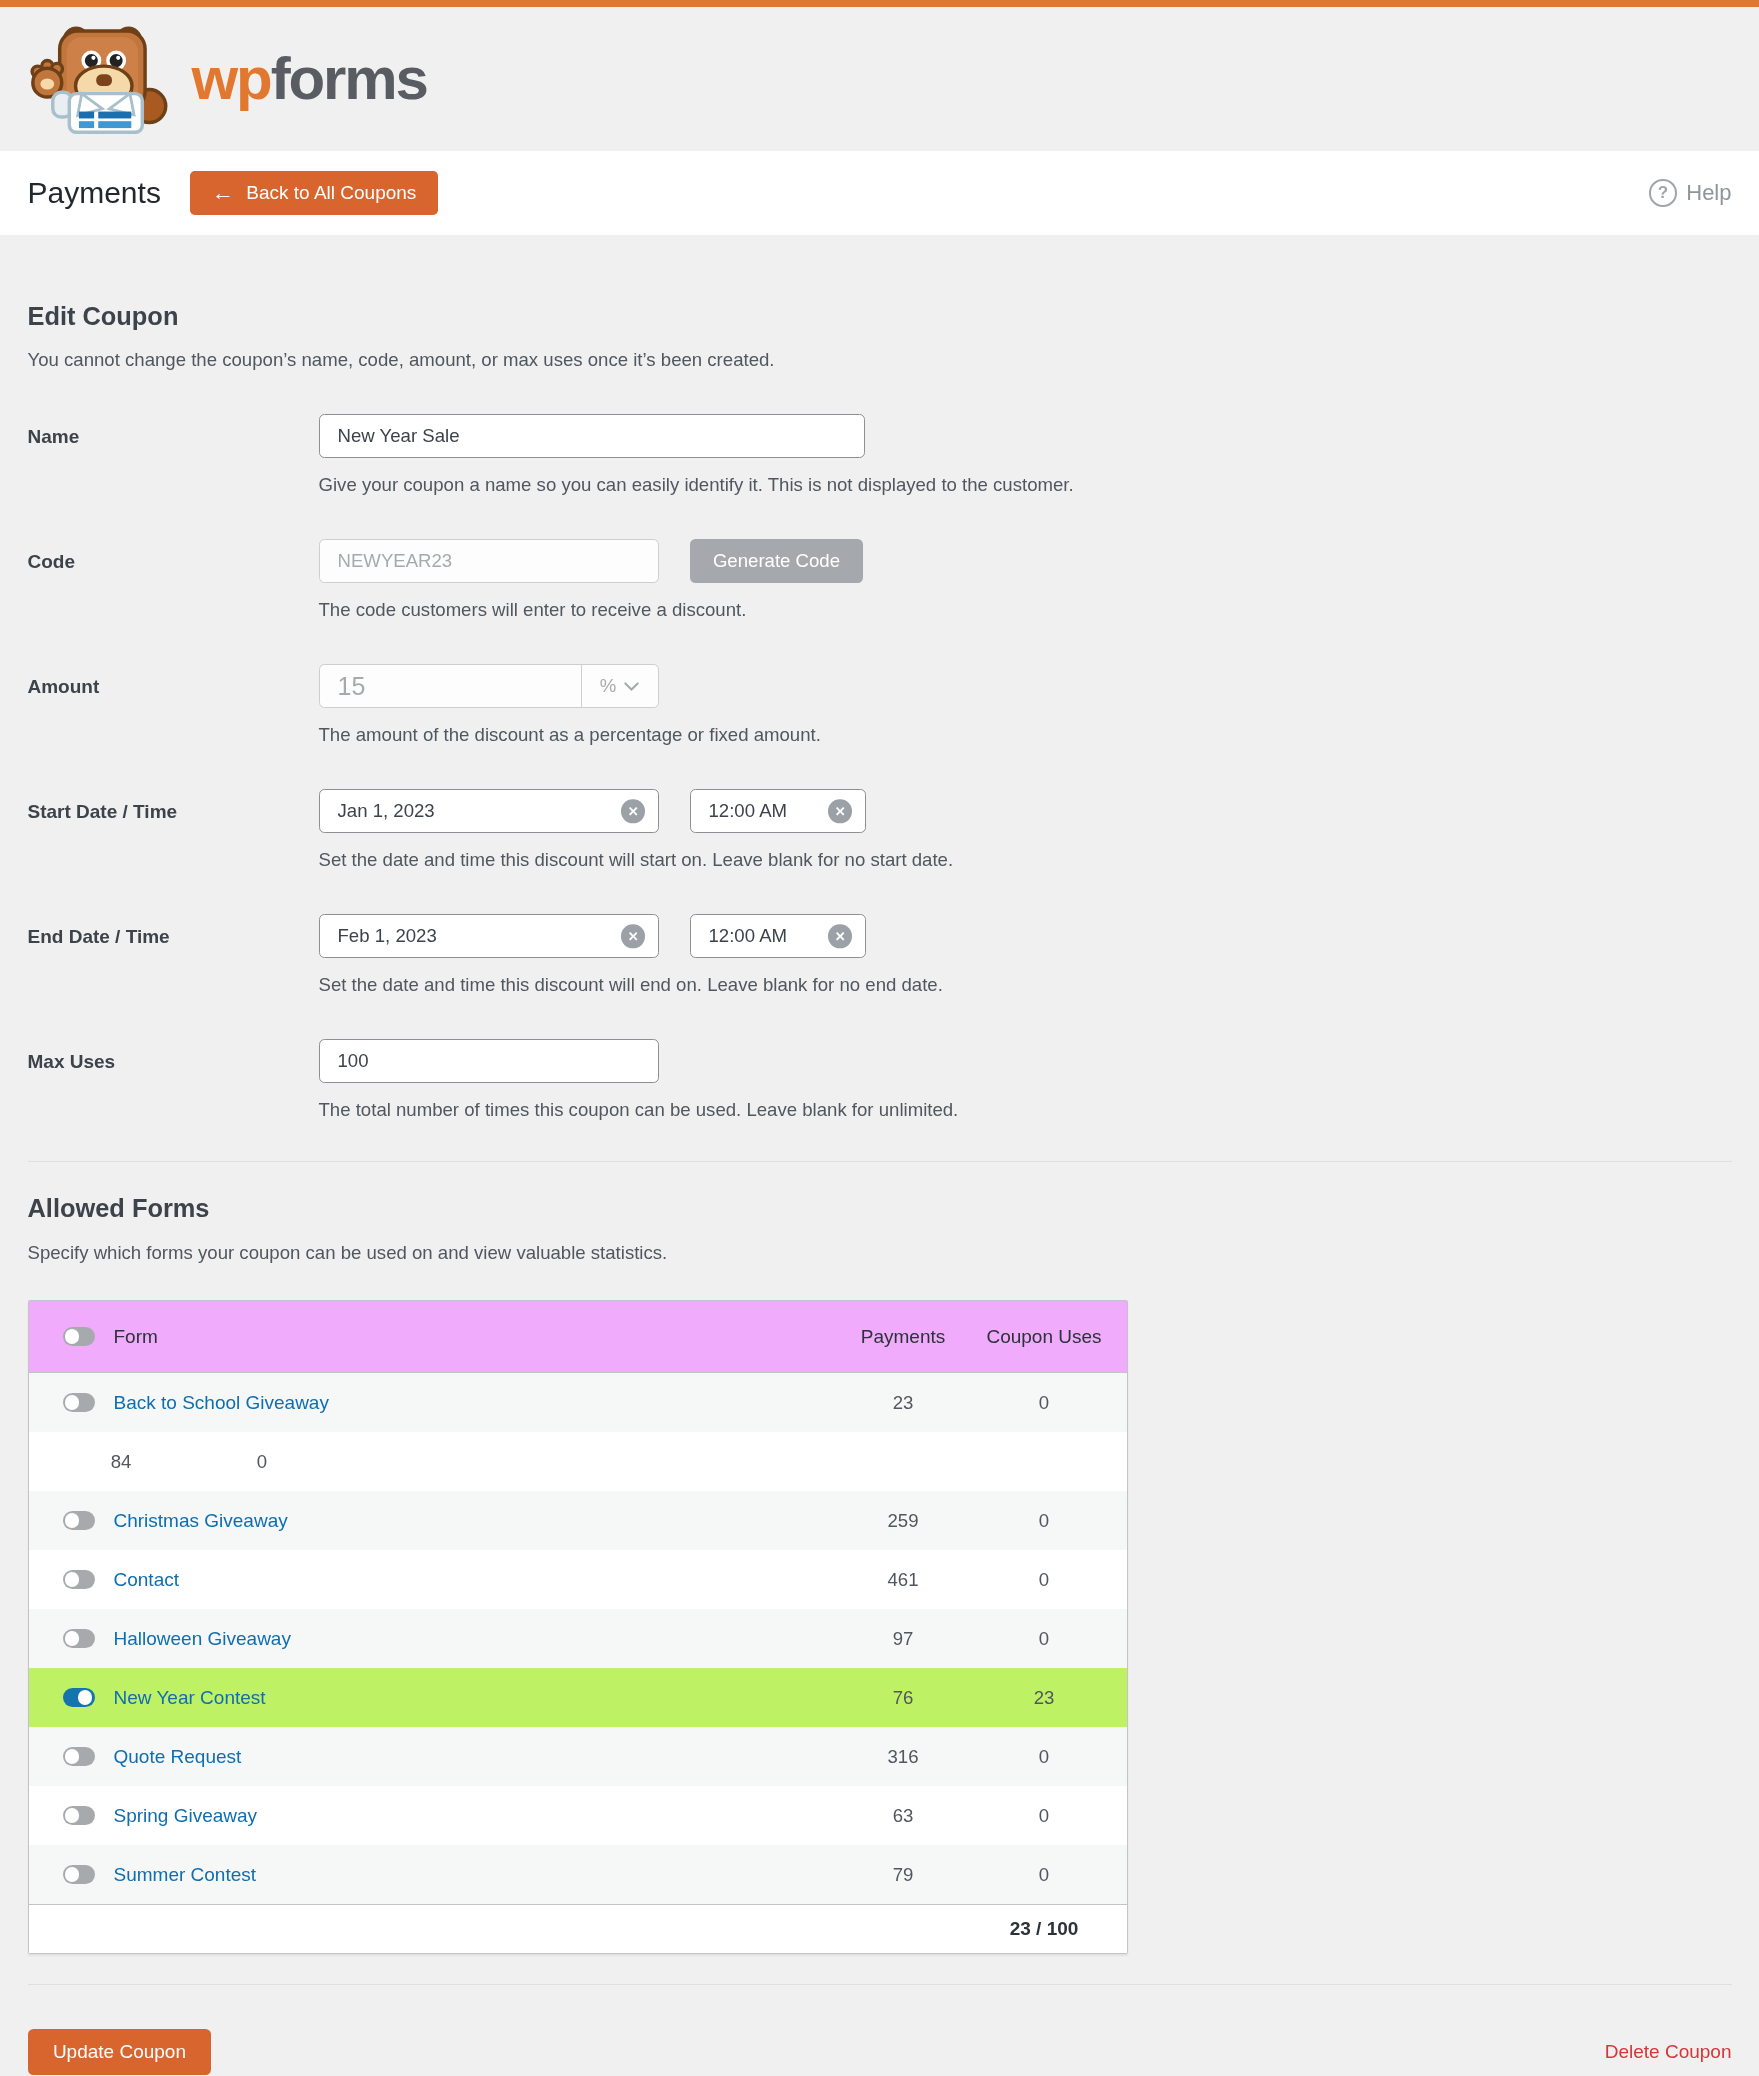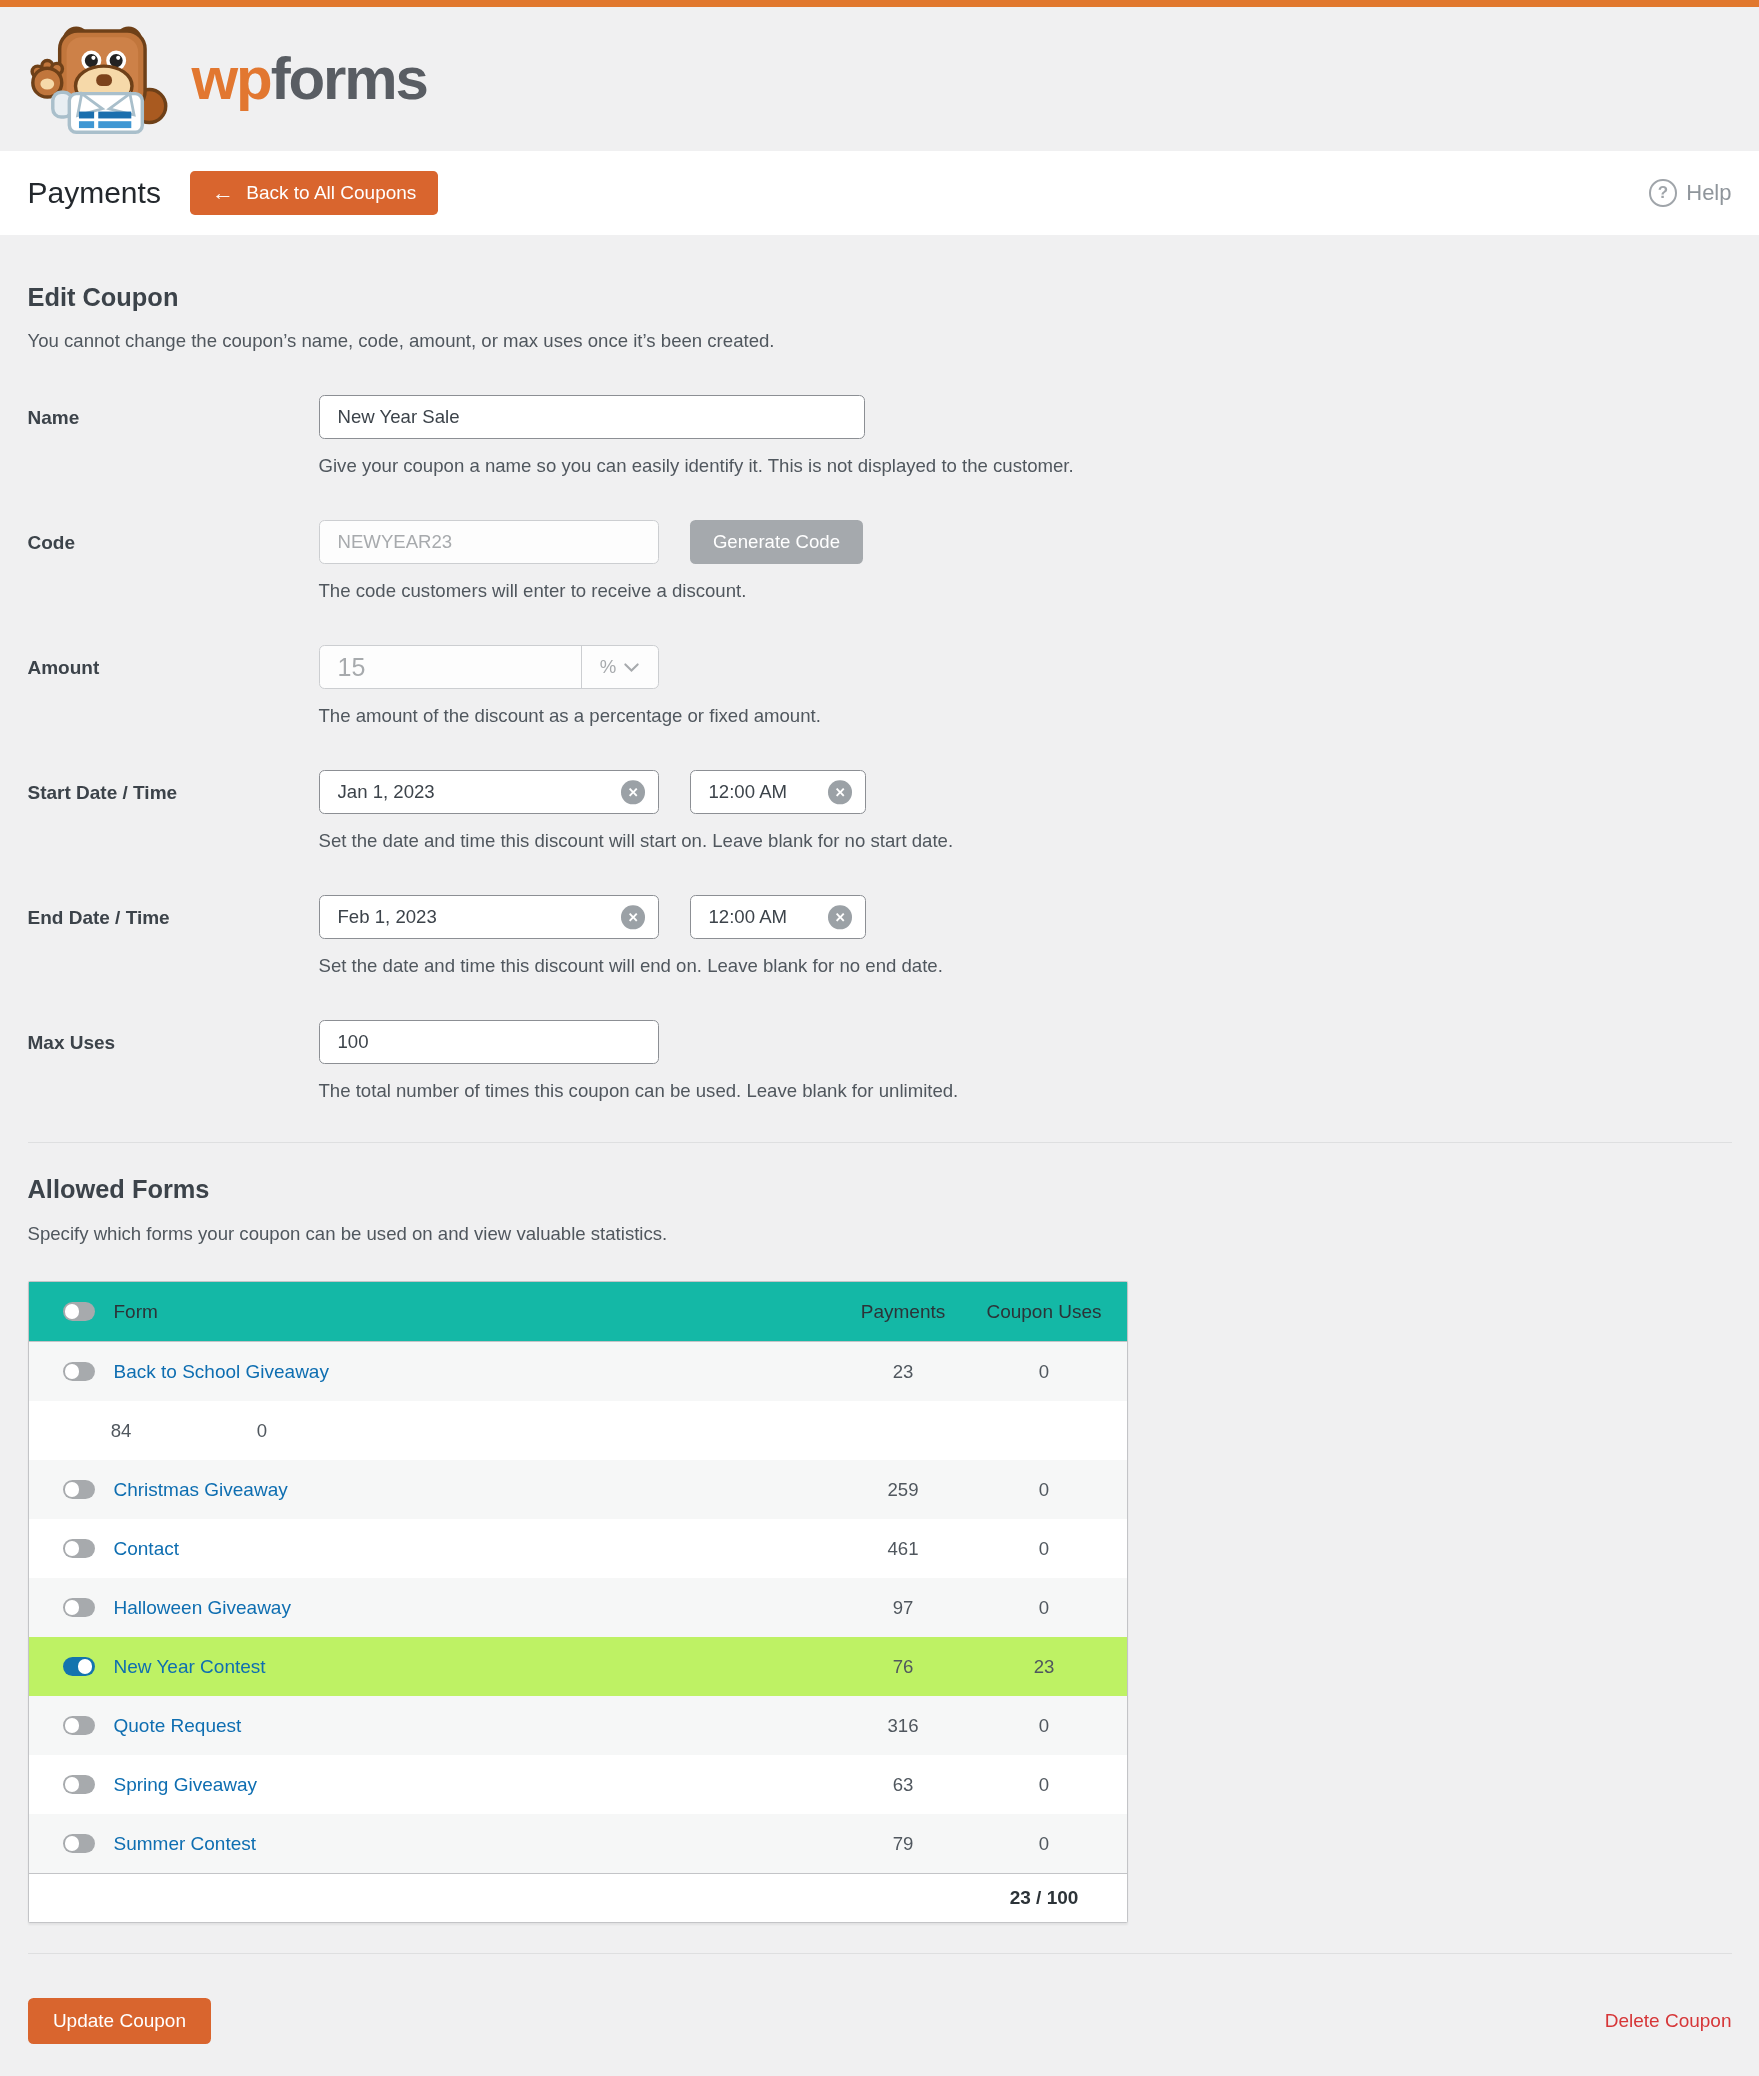--- a/index.html
+++ b/index.html
@@ -29,21 +29,21 @@
   .back-btn .arrow { font-size:22px; line-height:1; opacity:.95; }
   .help { margin-left:auto; display:flex; align-items:center; gap:9.6px; color:#8f959b; font-size:22px; cursor:pointer; }
   .help-icon {
     width:27.5px; height:27.5px; border:2.1px solid #a0a5aa; border-radius:50%;
     display:flex; align-items:center; justify-content:center;
     font-size:17px; font-weight:bold; color:#a0a5aa;
   }
 
   
   .content { padding:0 27.5px 30px 27.5px; }
-  .section-heading { font-size:25.4px; font-weight:600; color:#3c434a; margin:48px 0 0 0; }
+  .section-heading { font-size:25.4px; font-weight:600; color:#3c434a; margin:67px 0 0 0; }
   .section-desc { font-size:18.6px; color:#50575e; margin-top:18.6px; }
 
   .field-row { display:flex; align-items:flex-start; margin-top:43px; }
   .field-label { width:291px; flex:none; font-size:19px; font-weight:600; color:#3c434a; padding-top:11.7px; }
   .field-main { flex:1; }
   .control-line { display:flex; align-items:center; }
 
   input.text {
     height:44px; border:1.4px solid #8c8f94; border-radius:5.5px; background:#fff;
     font-family:inherit; font-size:18.6px; color:#3c434a; padding:0 18px; outline:none;
@@ -89,21 +89,21 @@
   .divider.pre-footer { margin-top:30px; }
 
   
   .forms-table {
     margin-top:36px; width:1100px; background:#fff;
     border:1.4px solid #c3c4c7; border-radius:1.4px; box-shadow:0 1.4px 2.1px rgba(0,0,0,.06);
   }
   .t-row { display:flex; align-items:center; height:59px; padding-left:34px; }
   .t-row.alt { background:#f6f7f7; }
   .t-row.selected { background:#bef264; }
-  .t-header { height:60px; border-bottom:1.4px solid #c3c4c7; background:#14b8a6; }
+  .t-header { height:72px; border-bottom:1.4px solid #c3c4c7; background:#f0abfc; }
   .col-form { flex:1; display:flex; align-items:center; gap:19px; min-width:0; }
   .col-pay  { width:117px; flex:none; text-align:center; font-size:18.6px; color:#50575e; }
   .col-uses { width:165px; flex:none; text-align:center; font-size:18.6px; color:#50575e; }
   .t-header .col-form, .t-header .col-pay, .t-header .col-uses { color:#2c3338; font-size:19px; }
   .form-link { color:#0e6eb1; font-size:19px; text-decoration:none; cursor:pointer; }
 
   .toggle { width:32px; height:18.6px; border-radius:9.6px; background:#a7aaad; position:relative; flex:none; cursor:pointer; }
   .toggle::after {
     content:""; position:absolute; top:2.1px; left:2.1px;
     width:14.4px; height:14.4px; border-radius:50%; background:#fff;

